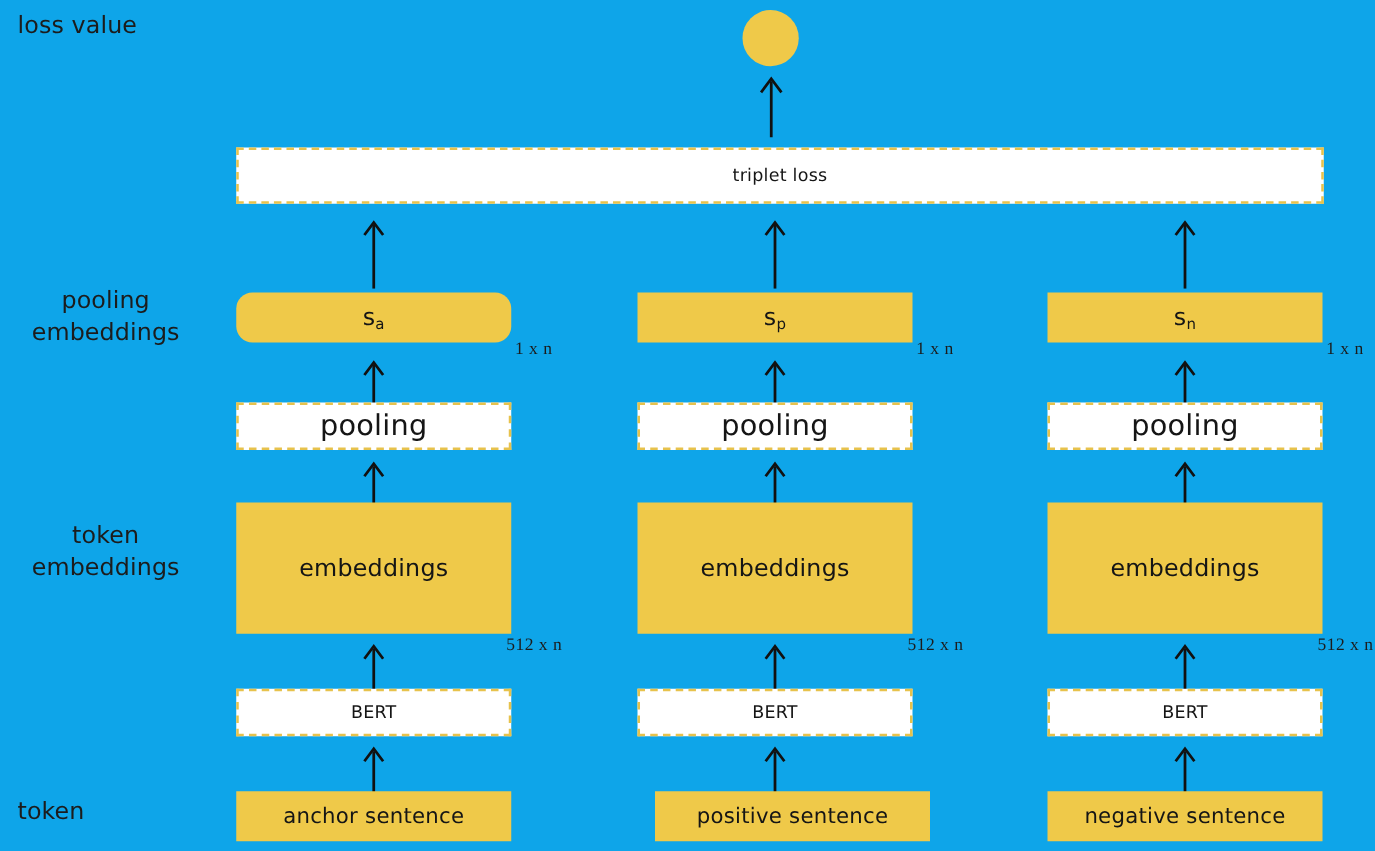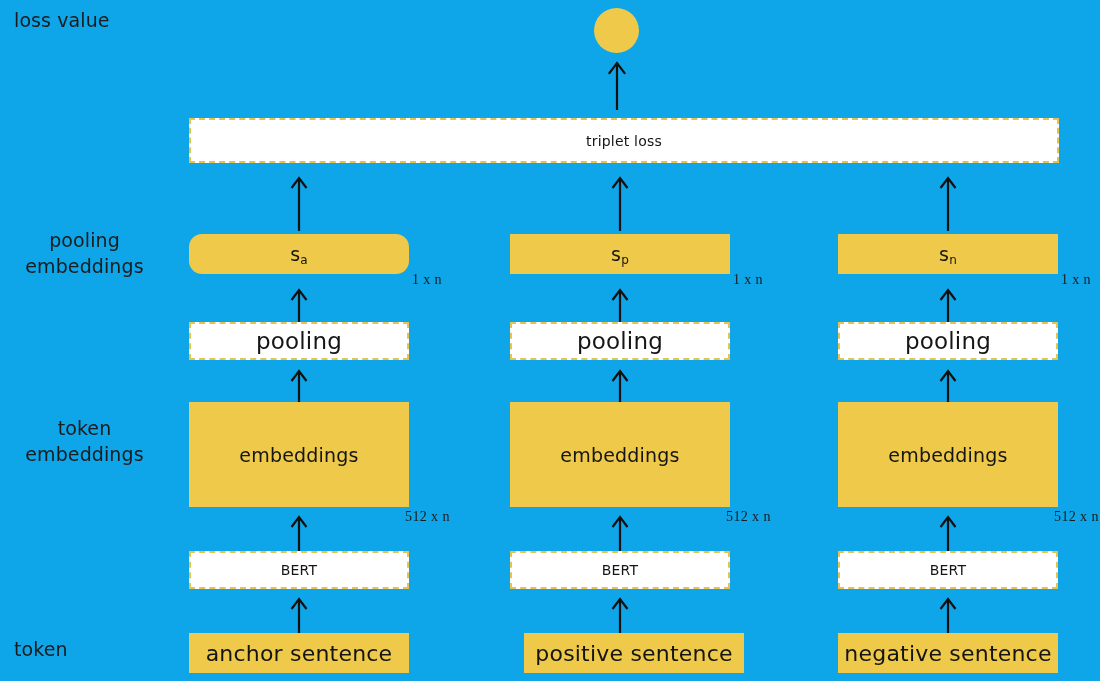--- a/index.html
+++ b/index.html
@@ -47,21 +47,21 @@
     border: none;
   }
   .box.dashed {
     background: #ffffff;
     border: 2px dashed #e7c24c;
   }
 
   .lbl-bert   { font-size: 14px; }
   .lbl-pool   { font-size: 23px; }
   .lbl-emb    { font-size: 19px; }
-  .lbl-sent   { font-size: 22px; }
+  .lbl-sent   { font-size: 17px; }
   .lbl-triplet{ font-size: 14px; }
   .lbl-svec   { font-size: 19px; }
   .lbl-svec sub {
     font-size: 12px;
     vertical-align: baseline;
     position: relative;
     top: 3px;
     left: 0px;
   }
 

